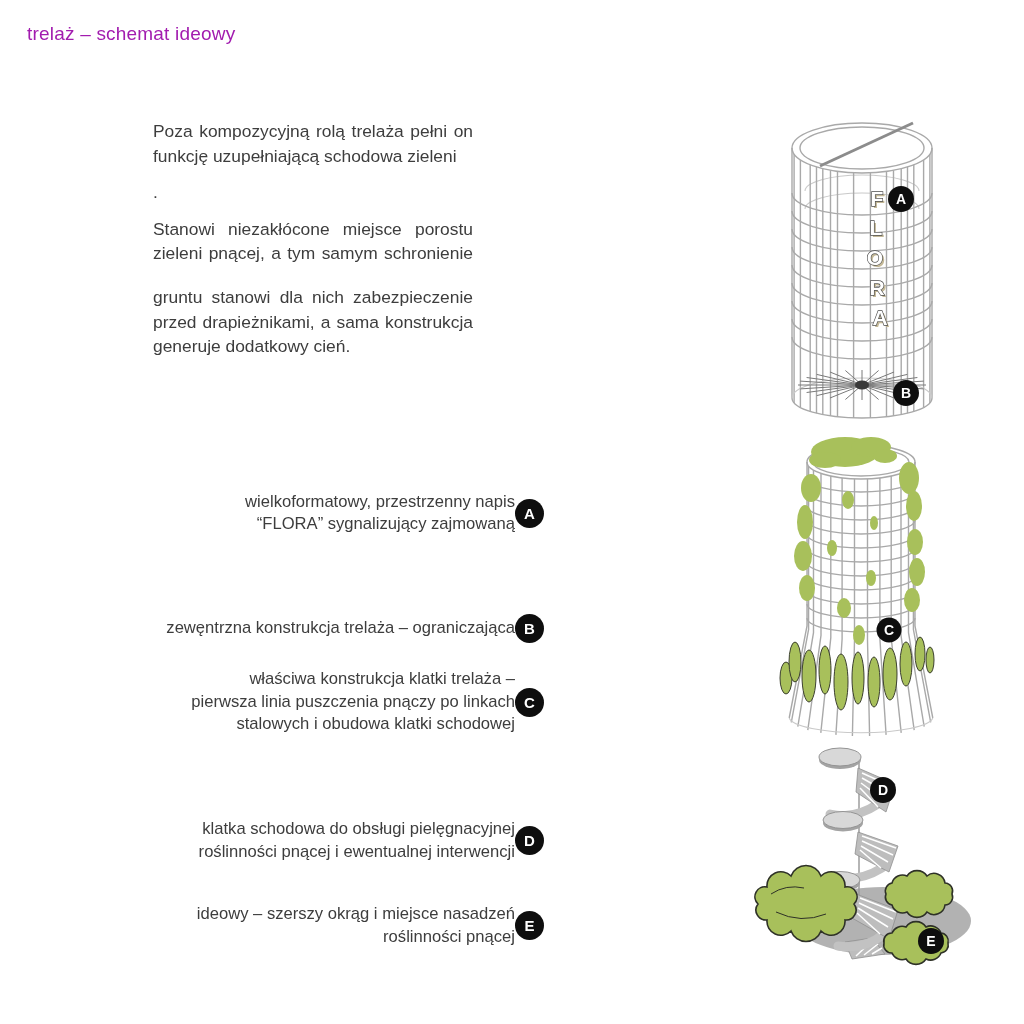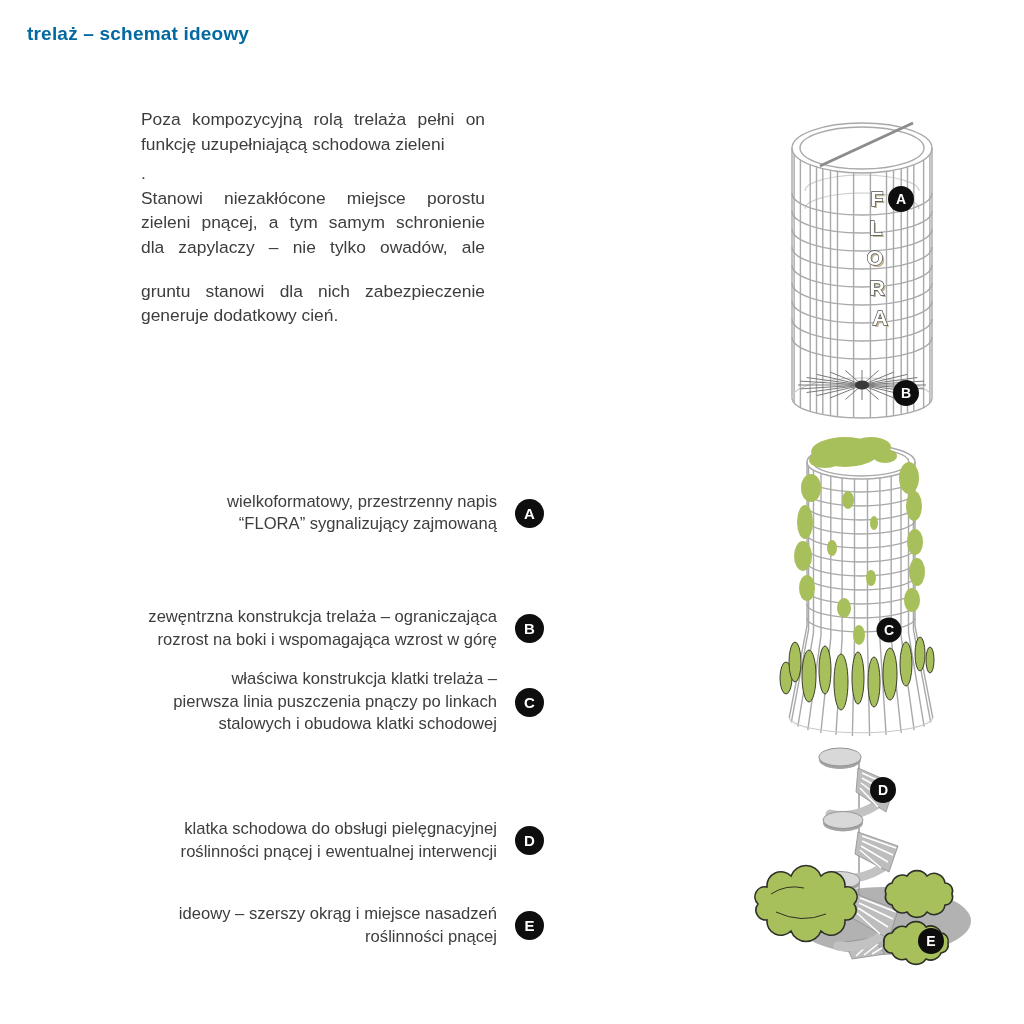--- a/index.html
+++ b/index.html
@@ -3,33 +3,33 @@
 <meta charset="utf-8">
 <style>
   html,body{margin:0;padding:0}
   body{
     width:1024px;height:1024px;position:relative;overflow:hidden;
     background:#ffffff;color:#3d3d3d;
     font-family:"Liberation Sans", sans-serif;
   }
   .title{
     position:absolute;left:27px;top:10px;
-    font-size:19px;font-weight:700;color:#0369a1;letter-spacing:.2px;
+    font-size:19px;font-weight:400;color:#a21caf;letter-spacing:.2px;
   }
   .intro{
     position:absolute;left:141px;top:107px;width:344px;
     font-size:17.4px;line-height:24.6px;color:#3d3d3d;
   }
-  .par{margin:0}
+  .par{margin:12px}
   .p1{margin-bottom:5px}
   .p2{margin-bottom:19px}
   .jl{text-align:justify;text-align-last:justify}
   .legend-item{
     position:absolute;left:104px;width:440px;
-    display:flex;align-items:center;justify-content:flex-end;gap:18px;
+    display:flex;align-items:center;justify-content:flex-end;
   }
   .legend-text{
     font-size:16.6px;line-height:22.4px;text-align:right;color:#3d3d3d;
   }
   .marker{
     width:29px;height:29px;border-radius:50%;
     background:#0e0e0e;color:#ffffff;
     font-weight:700;font-size:15px;
     display:flex;align-items:center;justify-content:center;flex:0 0 auto;
   }
@@ -67,40 +67,39 @@
   <div class="par p1">
     <div class="jl">Poza kompozycyjną rolą trelaża  pełni on</div>
     <div>funkcję uzupełniającą schodowa zieleni</div>
   </div>
   <div class="par">
     <div>.</div>
   </div>
   <div class="par p2">
     <div class="jl">Stanowi niezakłócone miejsce porostu</div>
     <div class="jl">zieleni pnącej, a tym samym schronienie</div>
-    <div class="jl">dla zapylaczy – nie tylko owadów, ale</div>
   </div>
   <div class="par">
     <div class="jl">gruntu stanowi dla nich zabezpieczenie</div>
+    <div class="jl">przed drapieżnikami, a sama konstrukcja</div>
     <div>generuje dodatkowy cień.</div>
   </div>
 </div>
 
 <div class="legend-item" id="leg-a">
   <div class="legend-text">
     <div>wielkoformatowy, przestrzenny napis</div>
     <div>“FLORA” sygnalizujący zajmowaną</div>
   </div>
   <div class="marker">A</div>
 </div>
 
 <div class="legend-item" id="leg-b">
   <div class="legend-text">
     <div>zewęntrzna konstrukcja trelaża – ograniczająca</div>
-    <div>rozrost na boki i wspomagająca wzrost w górę</div>
   </div>
   <div class="marker">B</div>
 </div>
 
 <div class="legend-item" id="leg-c">
   <div class="legend-text">
     <div>właściwa konstrukcja klatki trelaża –</div>
     <div>pierwsza linia puszczenia pnączy po linkach</div>
     <div>stalowych i obudowa klatki schodowej</div>
   </div>

